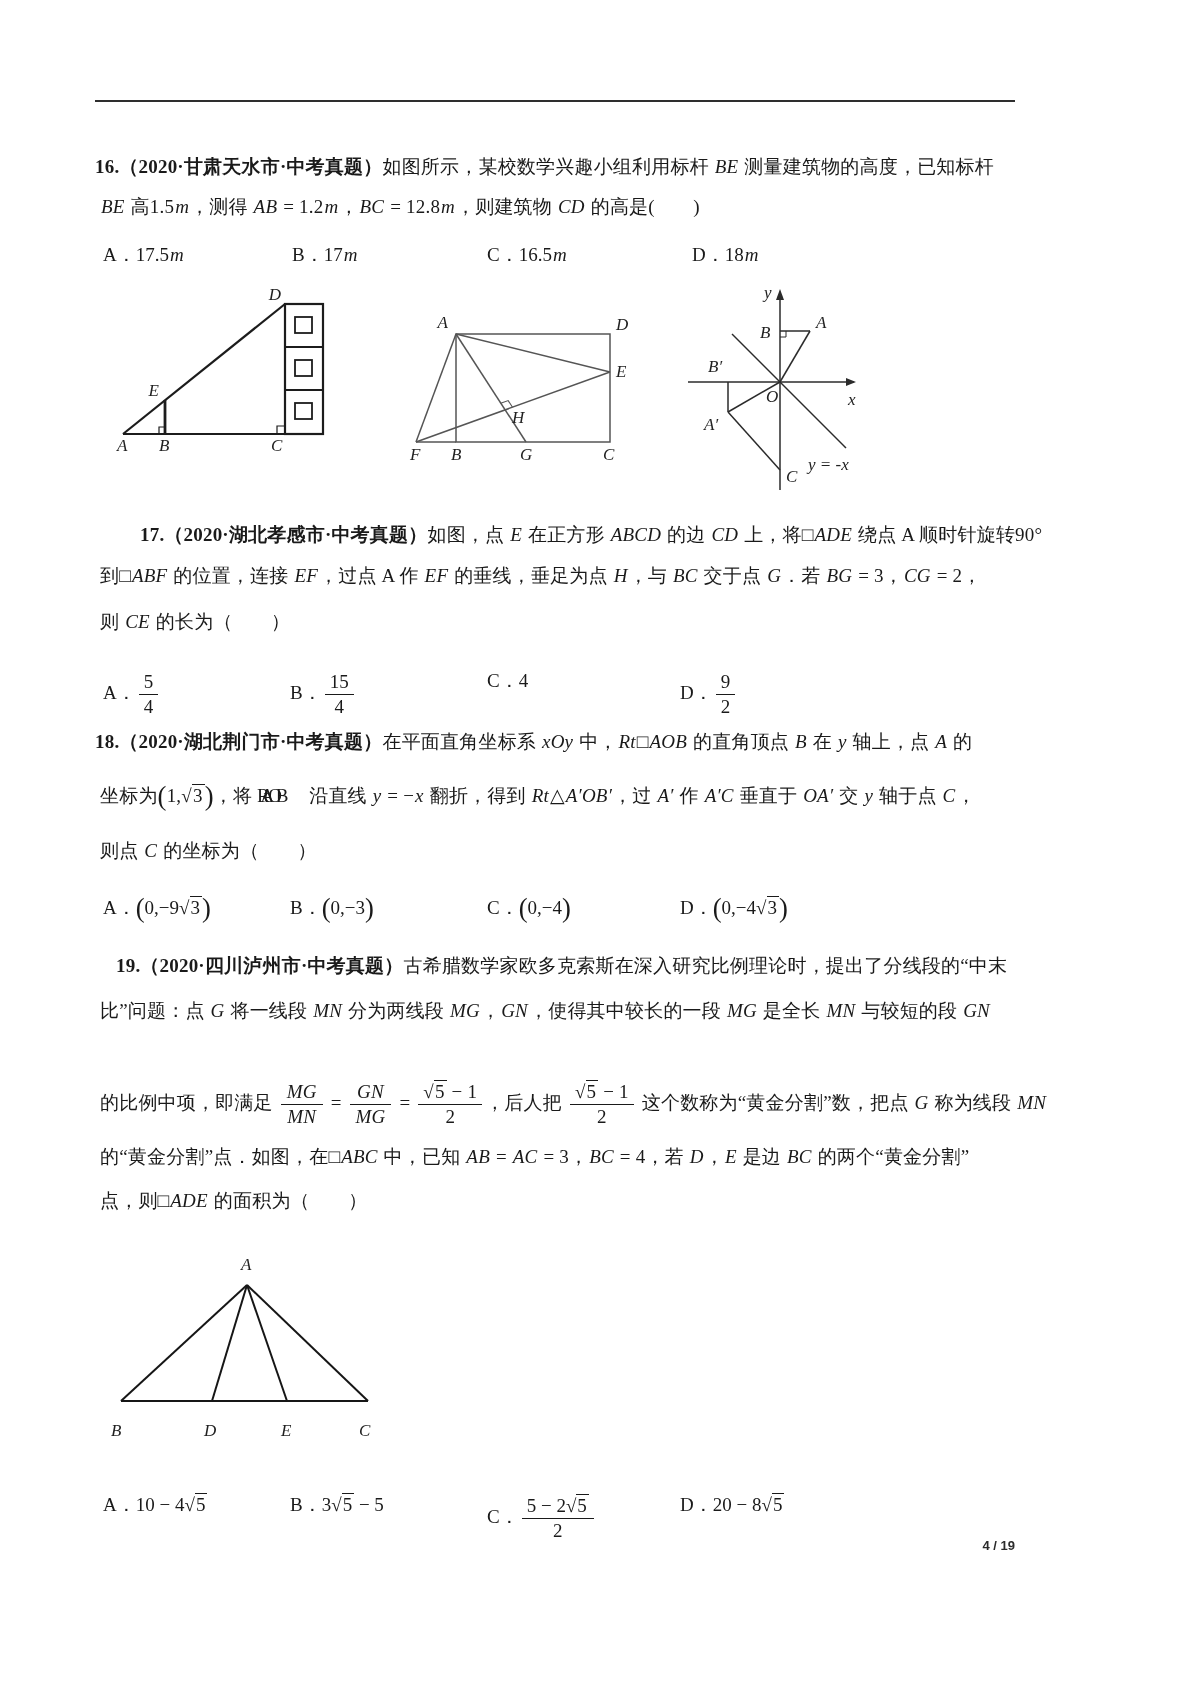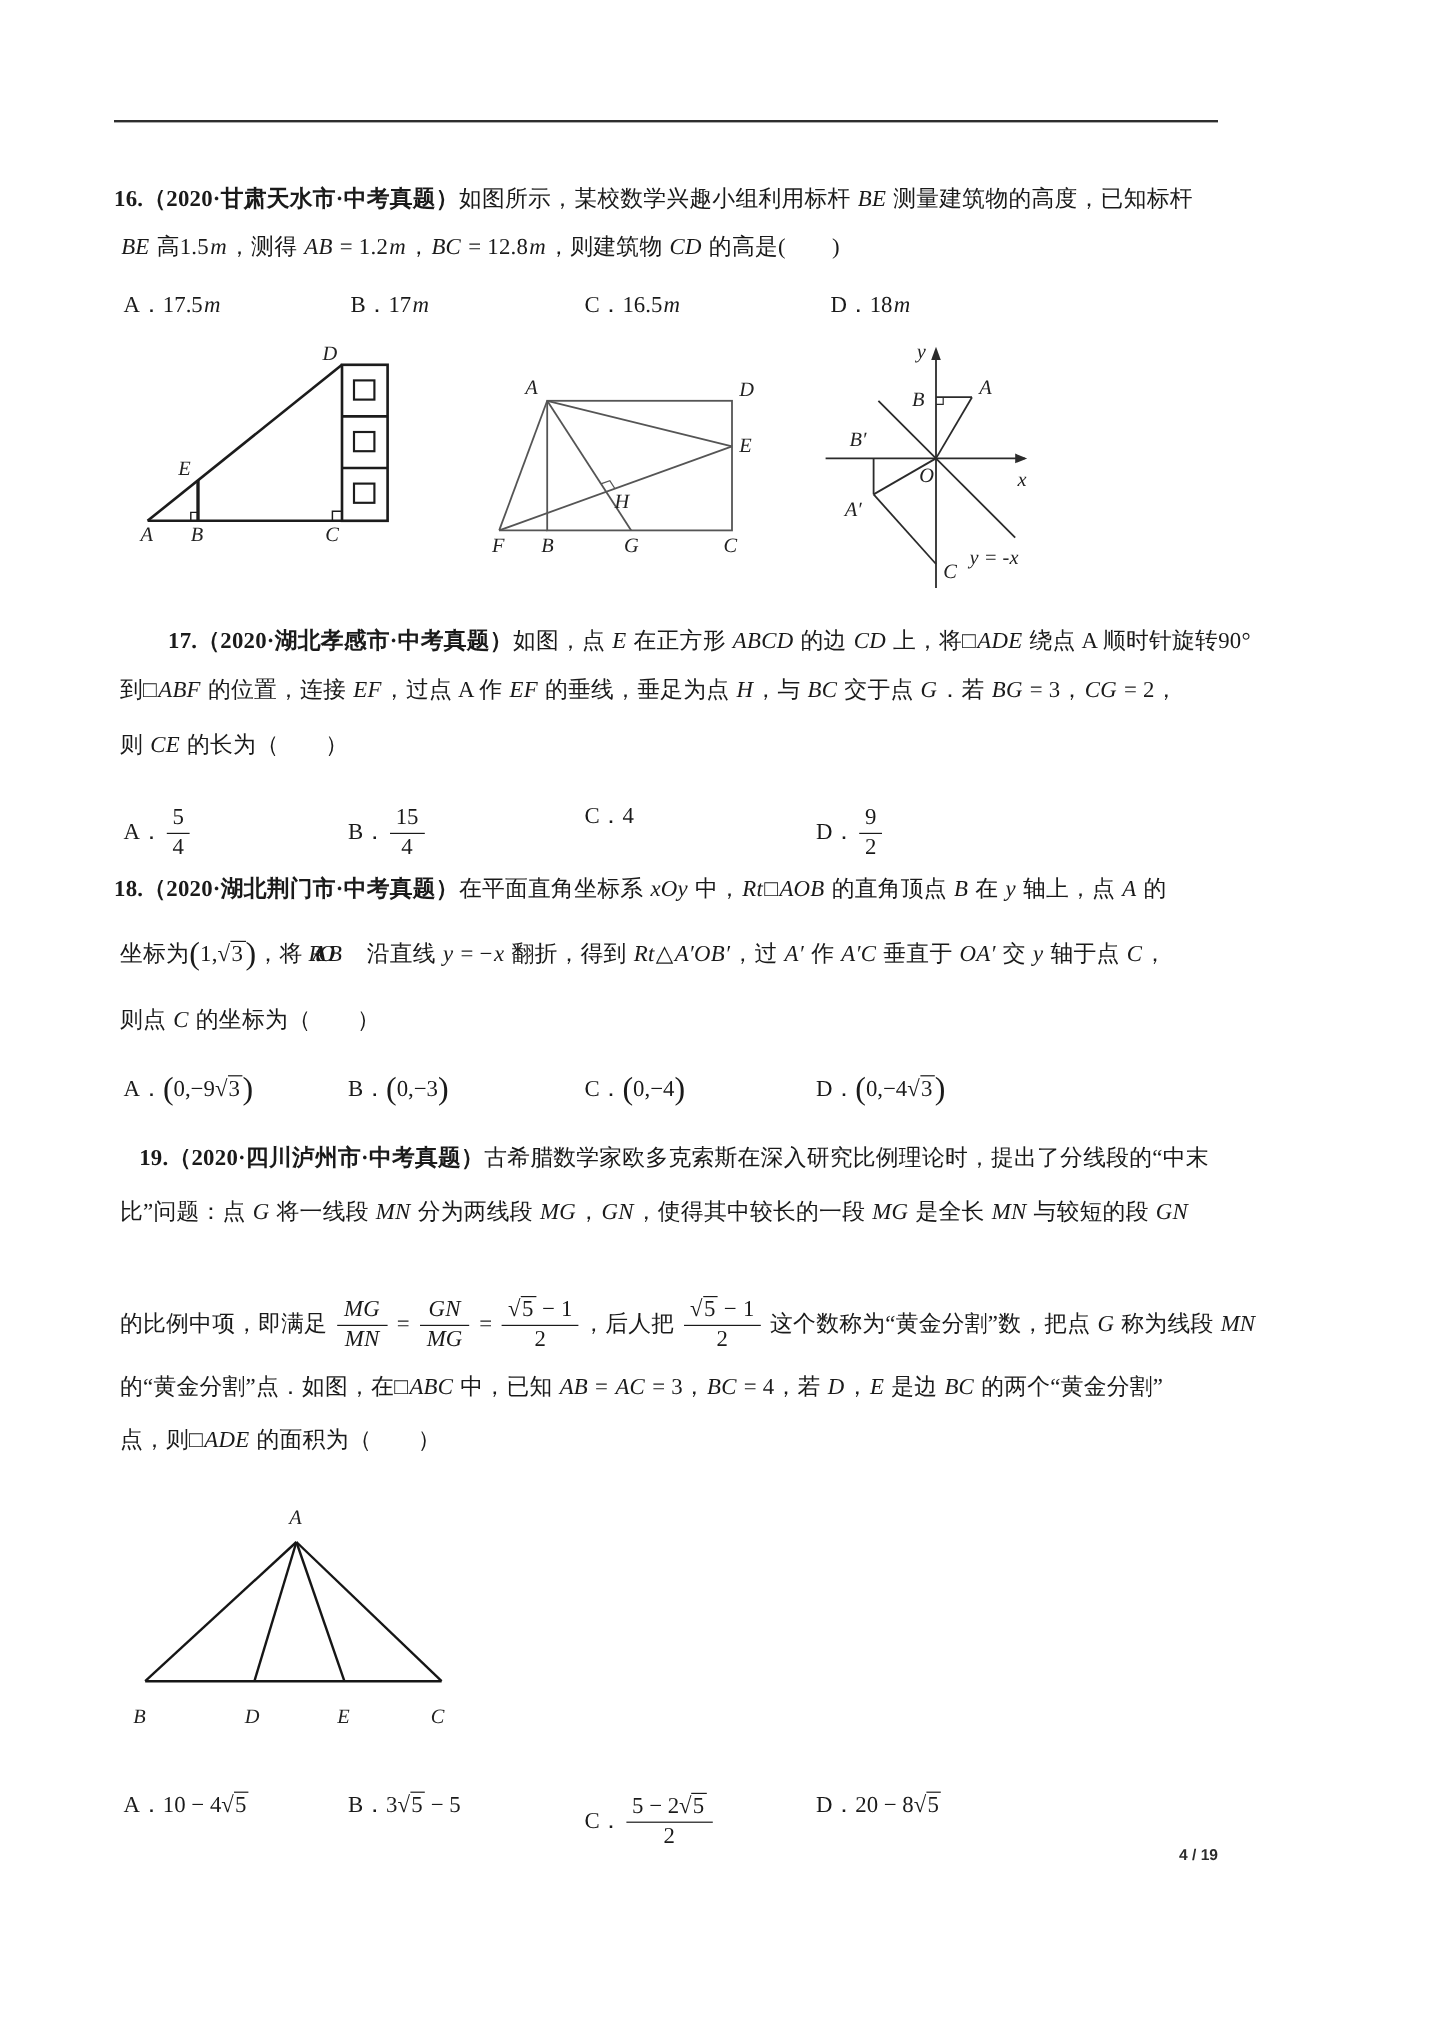--- a/index.html
+++ b/index.html
@@ -2,21 +2,21 @@
 <html><head>
 <meta charset="utf-8">
 <style>
   html,body{margin:0;padding:0;}
   body{width:1200px;height:1698px;position:relative;background:#ffffff;
        font-family:"Liberation Serif","DejaVu Serif",serif;color:#1a1a1a;}
   .tline{position:absolute;font-size:19px;white-space:nowrap;letter-spacing:0.2px;line-height:22px;}
   .s-b{font-weight:700;}
   .s-i{font-style:italic;padding:0 1px;}
   .s-bp{font-size:1.4em;line-height:0;vertical-align:-0.1em;}
-  .s-ov{font-style:italic;letter-spacing:-0.32em;margin-right:0.4em;text-align:right;}
+  .s-ov{letter-spacing:-0.32em;margin-right:0.4em;text-align:right;}
   .frac{display:inline-block;text-align:center;vertical-align:middle;line-height:1.18;margin:0 3px;}
   .fn{display:block;border-bottom:1.4px solid #1a1a1a;padding:0 5px 1px;}
   .fd{display:block;padding:1px 5px 0;}
   .rad{white-space:nowrap;}
   .rdc{border-top:1.4px solid #1a1a1a;padding:0 2px 0 1px;}
   .optrow{position:absolute;left:0;width:1200px;height:0;}
   .opt{position:absolute;white-space:nowrap;font-size:19px;line-height:19px;}
   .rule{position:absolute;background:#2e2e2e;}
   svg{position:absolute;overflow:visible;}
   svg text{font-family:"Liberation Serif","DejaVu Serif",serif;font-style:italic;font-size:17px;fill:#222;}

